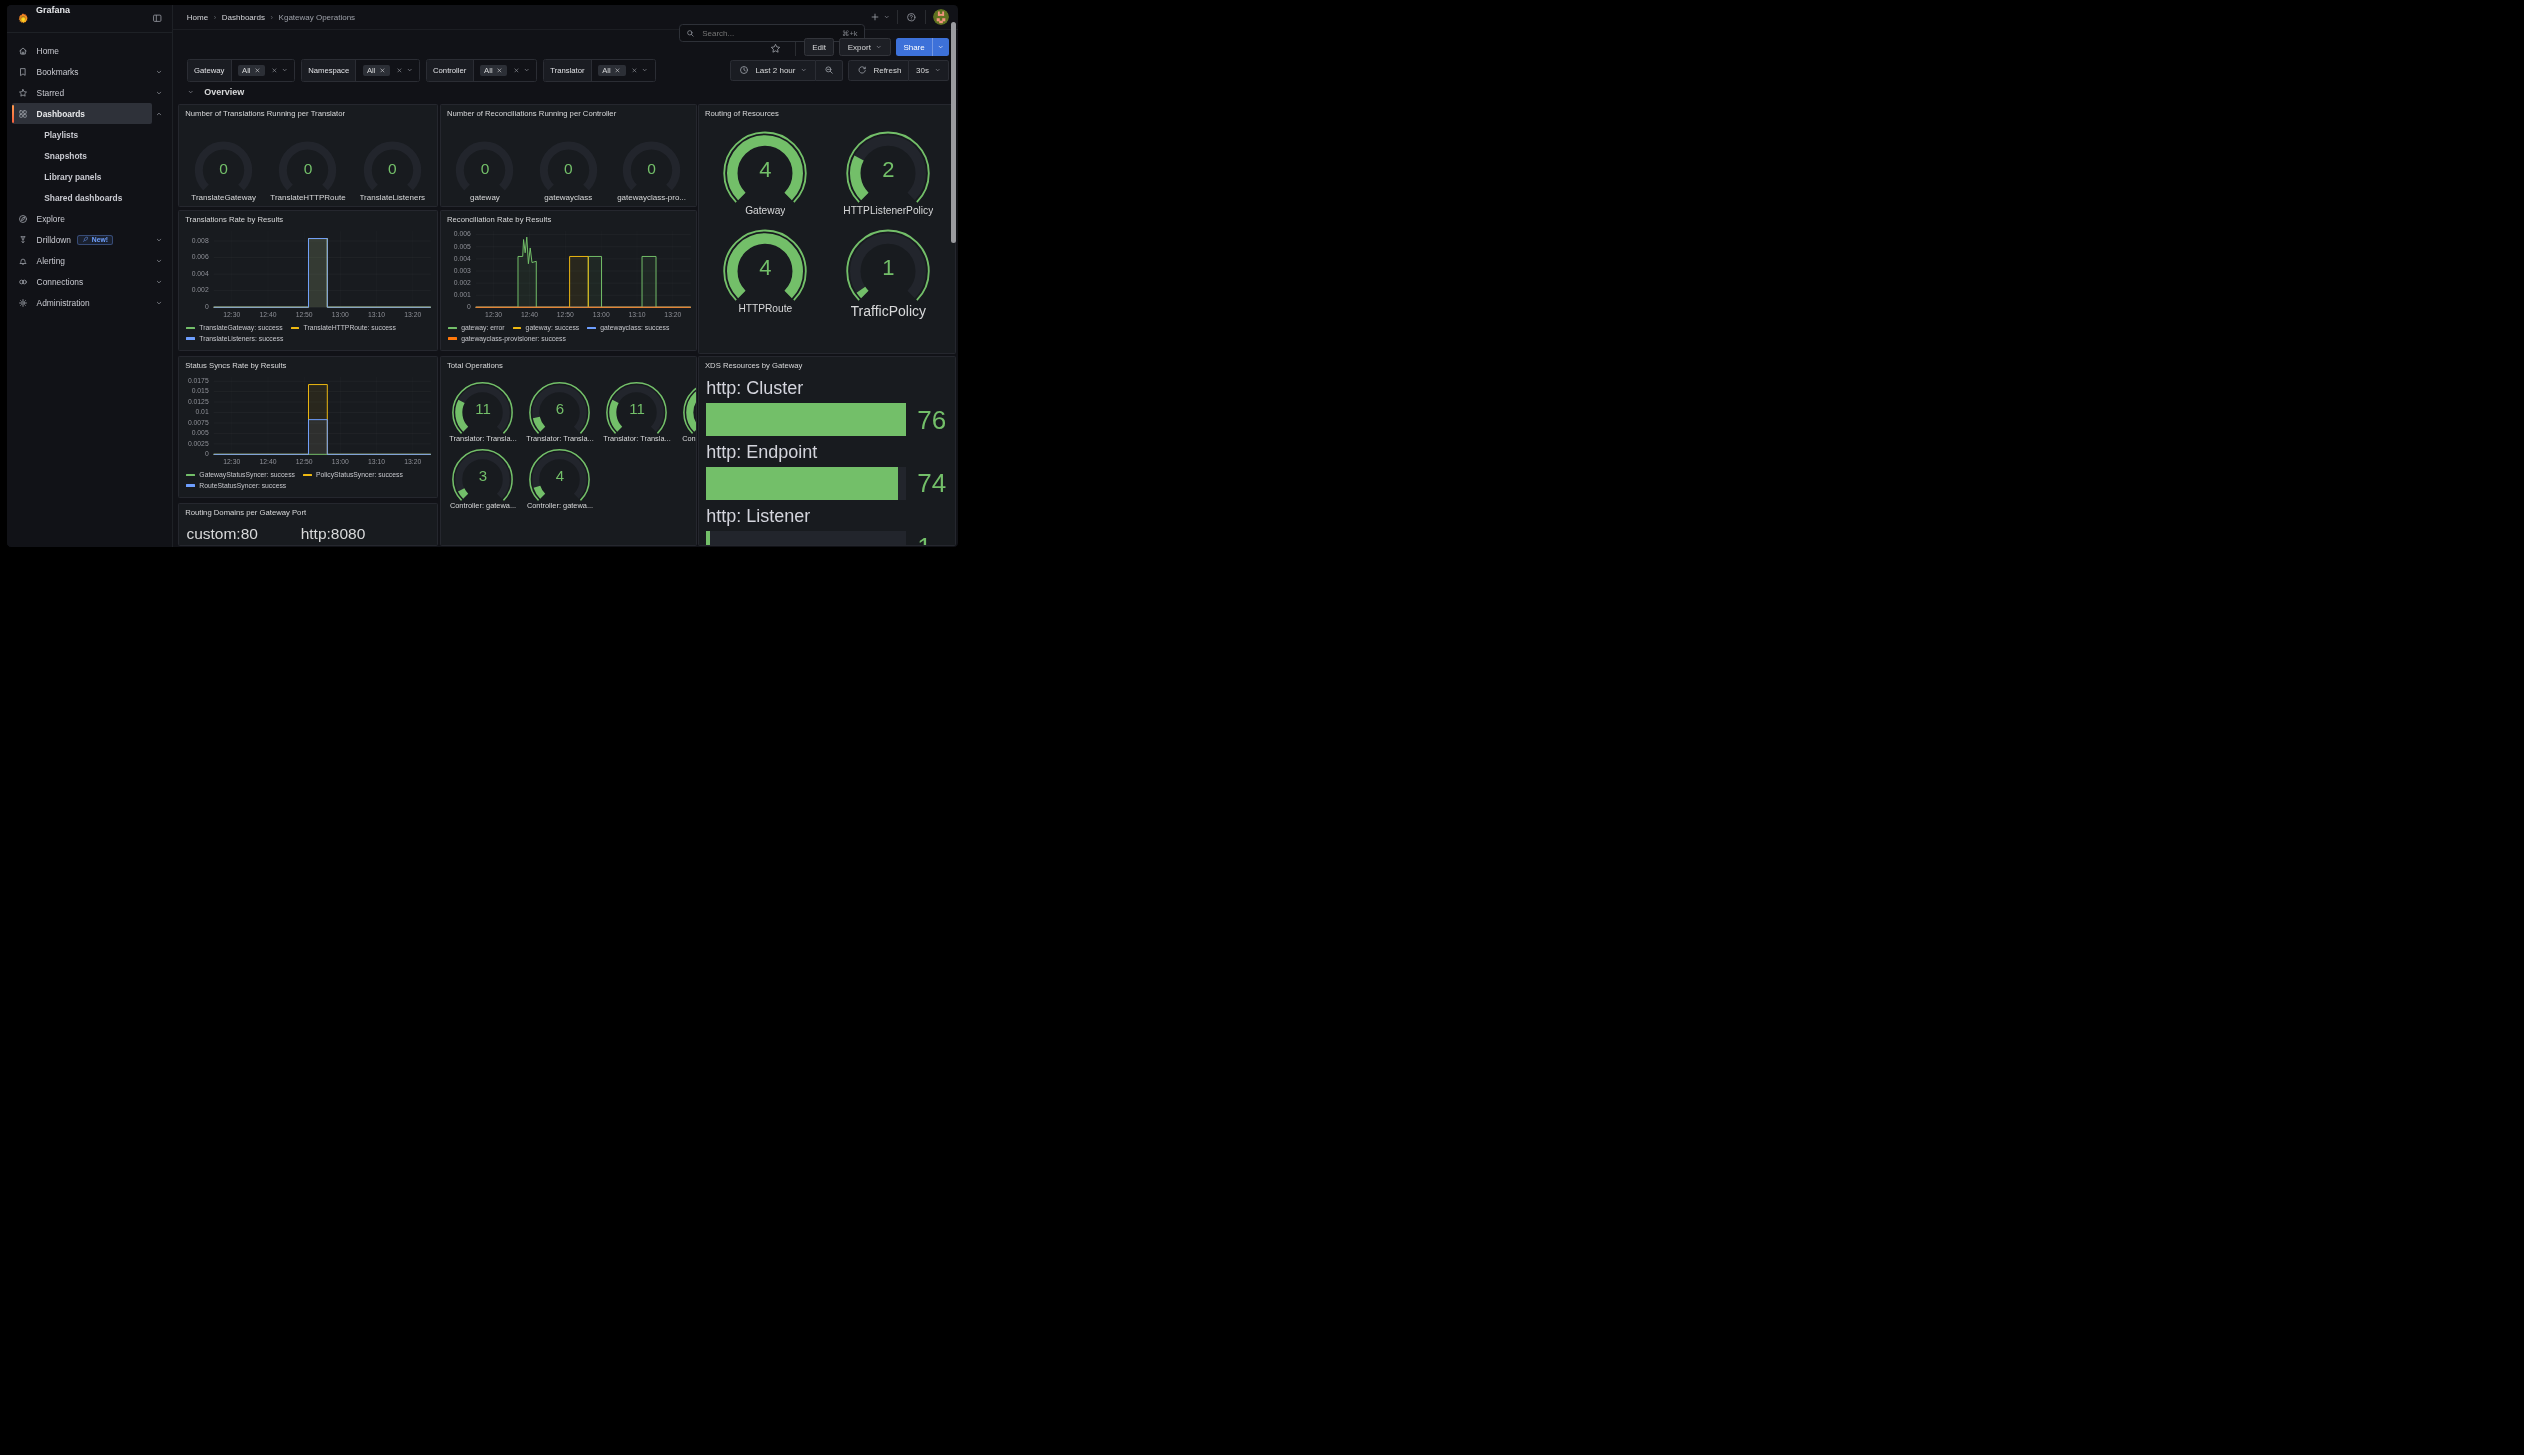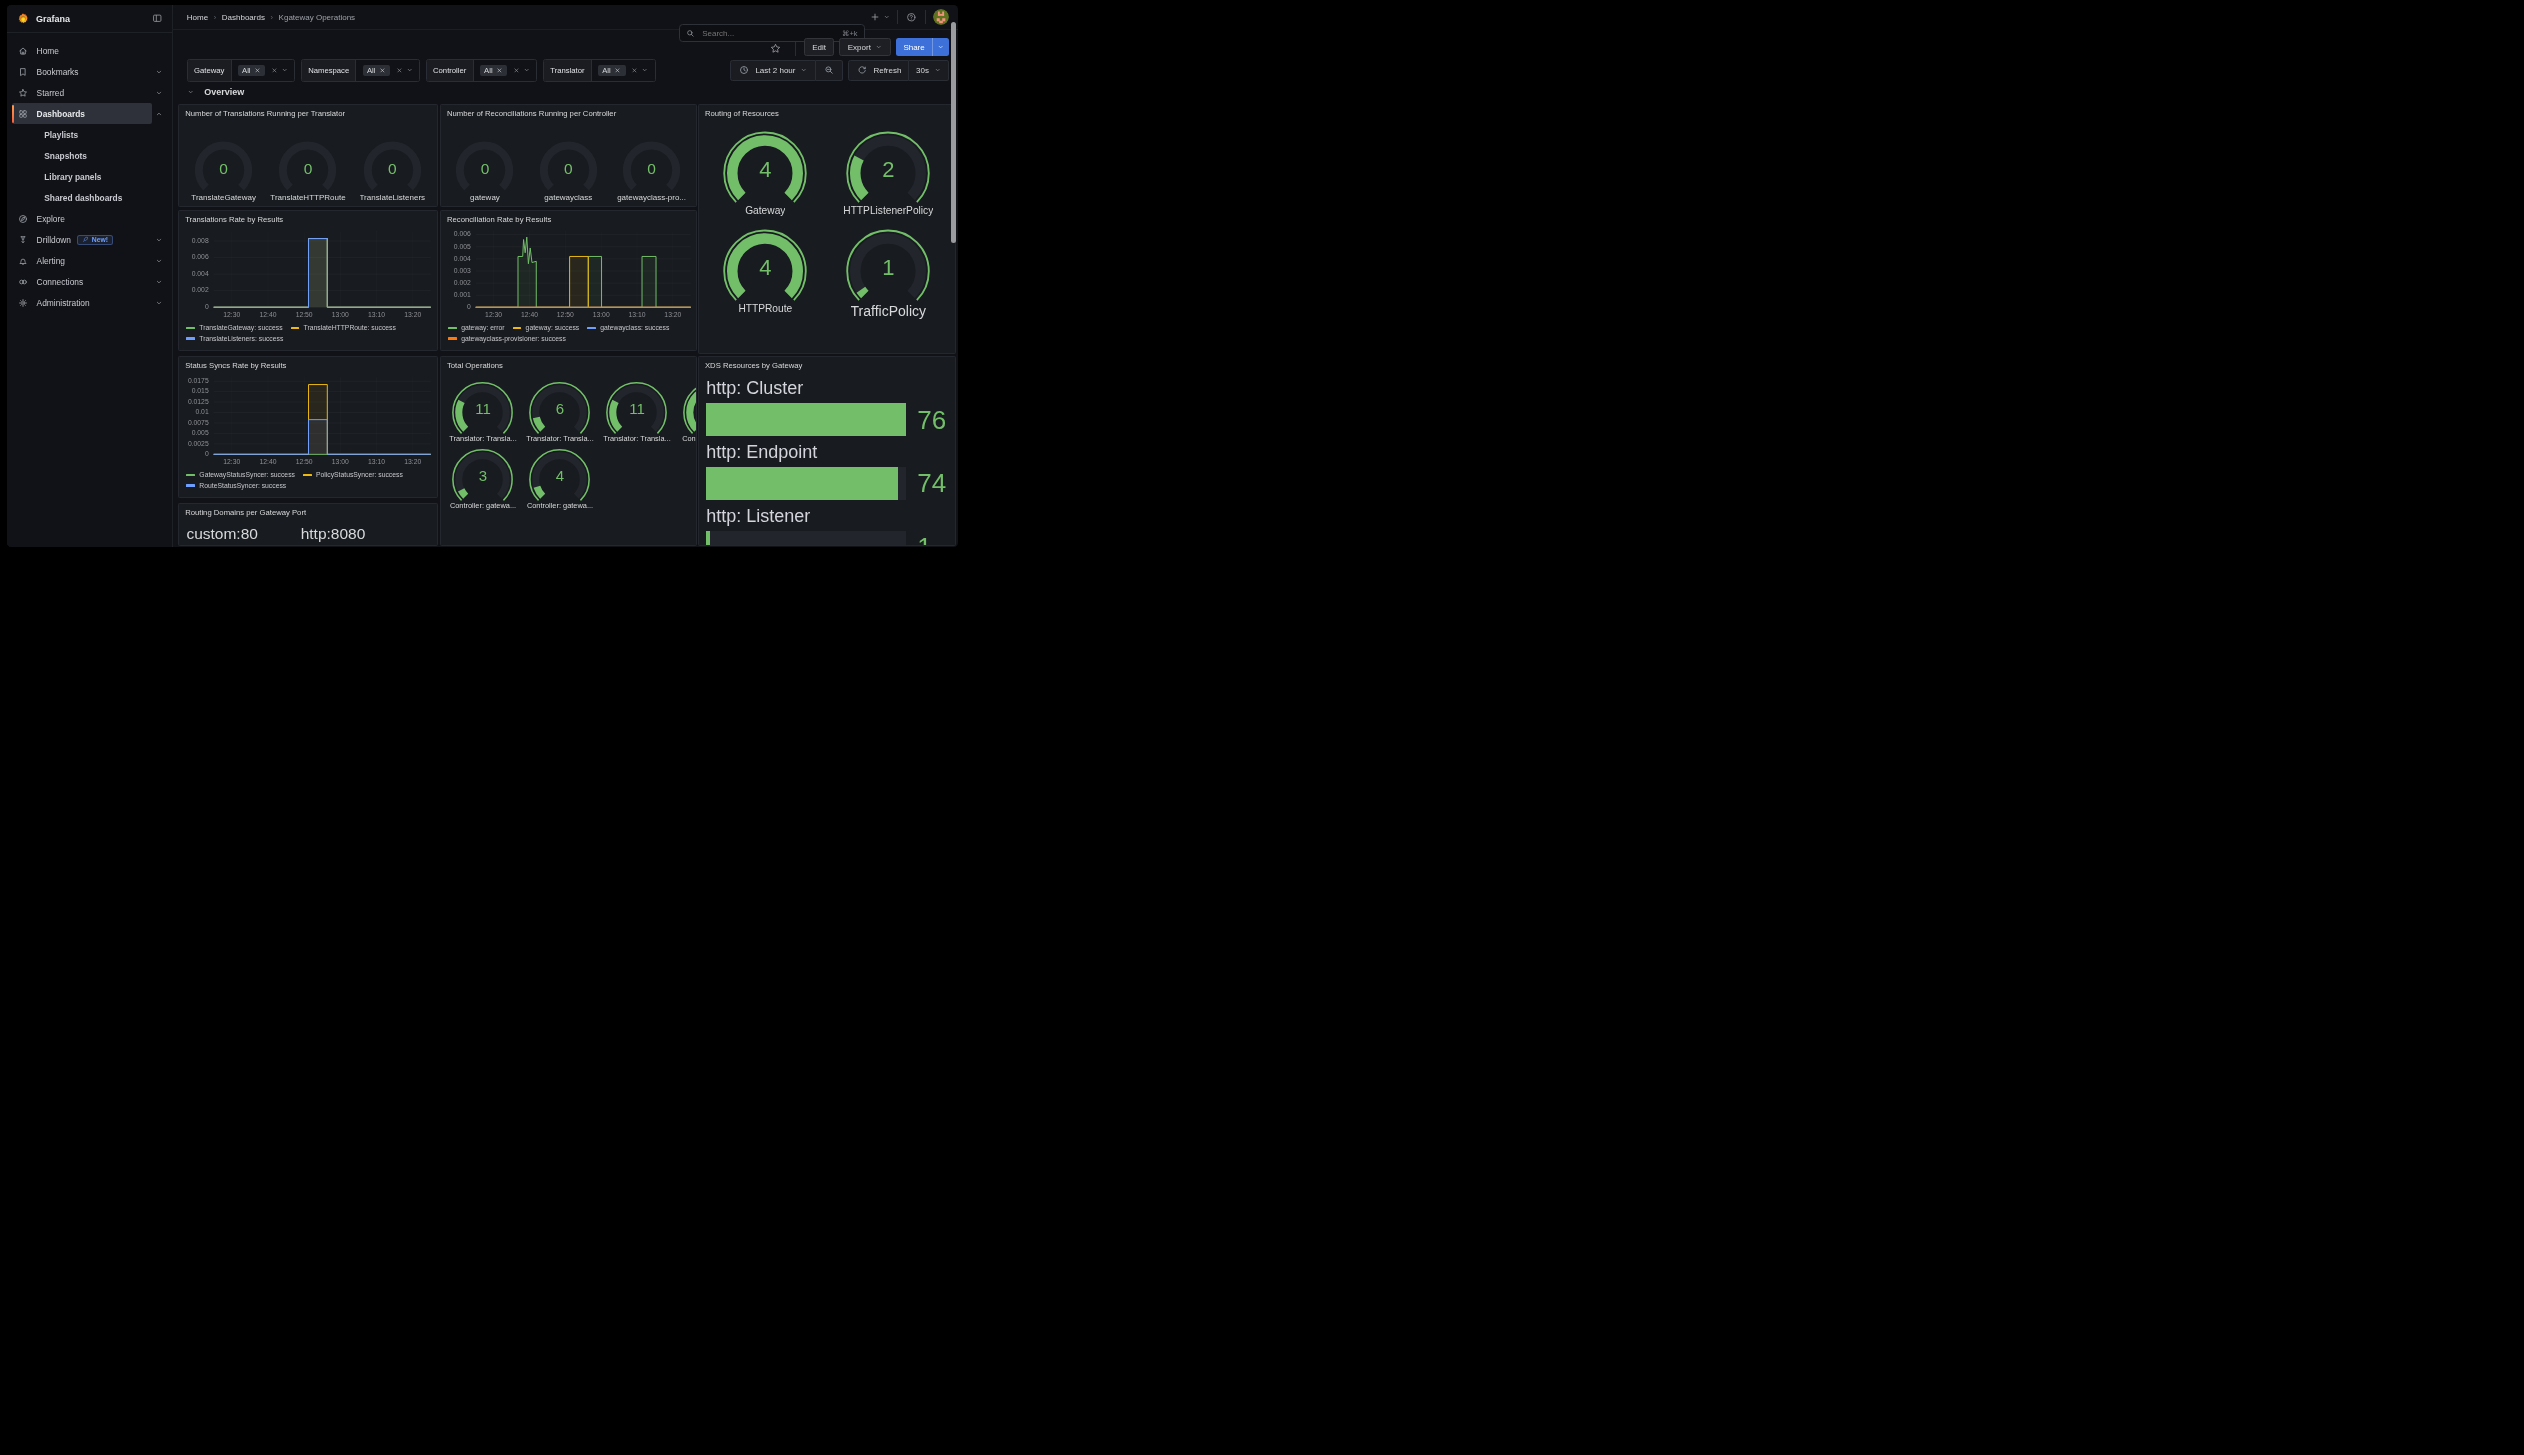--- a/index.html
+++ b/index.html
@@ -2,21 +2,21 @@
 <html style="font-size:10px"><head>
 <meta charset="utf-8">
 <style>
   html,body{margin:0;padding:0;background:#000;}
   body{width:964px;height:556px;position:relative;overflow:hidden;
        font-family:"Liberation Sans",sans-serif;color:#D8D9DA;}
   .app{position:absolute;left:6.8px;top:5px;width:951px;height:542px;background:#111217;
        border-radius:4.3px;overflow:hidden;}
   
   .sidebar{position:absolute;left:0;top:0;bottom:0;width:165px;background:#111217;border-right:0.6px solid #1E2126;}
-  .brand{display:flex;align-items:center;height:27px;padding:0 8.7px 0 10px;border-bottom:0.6px solid #1E2126;}
+  .brand{display:flex;height:27px;padding:0 8.7px 0 10px;border-bottom:0.6px solid #1E2126;}
   .brand-name{font-size:9px;font-weight:700;color:#E6E7EA;margin-left:6.8px;flex:1;}
   .nav{padding:7.4px 5px;}
   .nav-row{display:flex;align-items:center;height:21px;position:relative;color:#C9CAD1;}
   .row-main{flex:1;display:flex;align-items:center;height:100%;border-radius:1.9px;padding:0 5px;position:relative;overflow:hidden;}
   .row-main.sel{background:#2E3139;color:#E9EAEC;}
   .accent{position:absolute;left:0;top:1.9px;bottom:1.9px;width:1.9px;border-radius:1.2px;
           background:linear-gradient(#FF9A4D,#F55F3E);}
   .ico{width:12.4px;display:flex;justify-content:center;align-items:center;color:#9DA0A8;flex:none;}
   .nav-label{font-size:8.4px;margin-left:7.4px;white-space:nowrap;}
   .row-main.sel .nav-label{font-weight:600;}

